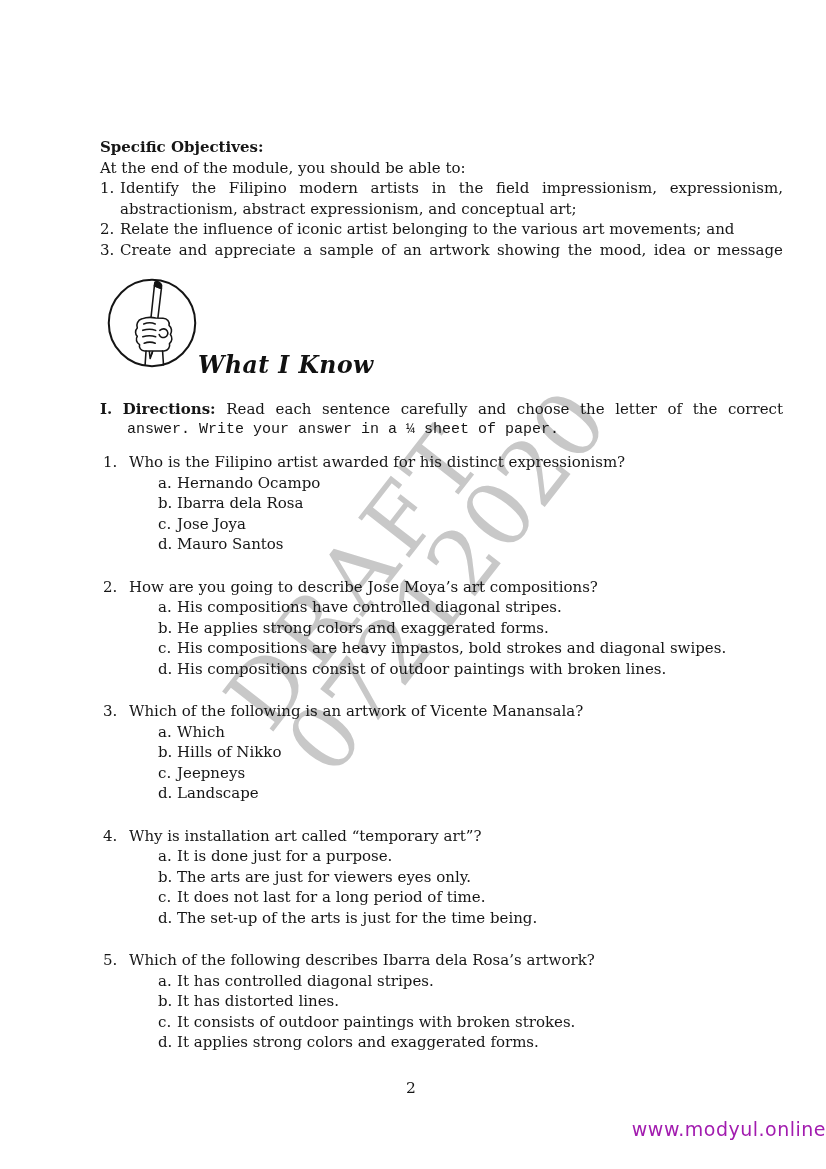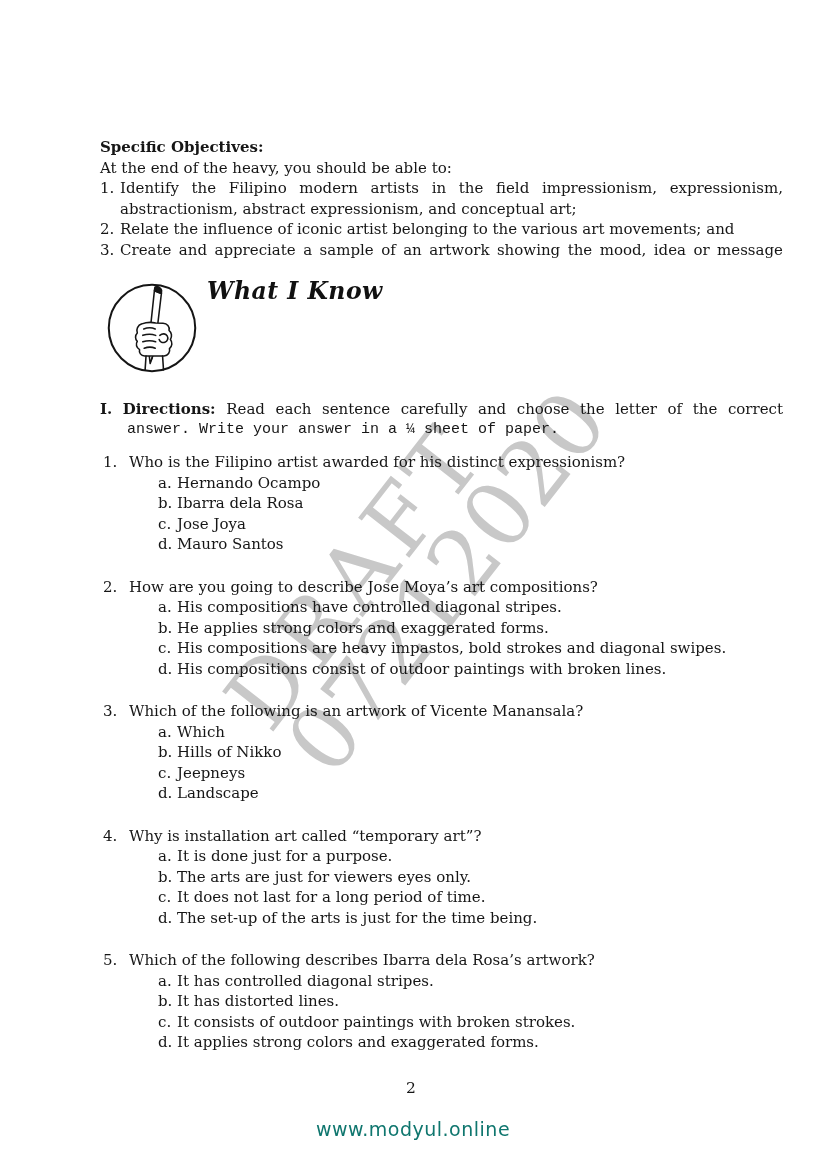--- a/index.html
+++ b/index.html
@@ -28,21 +28,21 @@
   .wm-date  { left: 447px; top: 582px; transform: translate(-50%,-50%) rotate(-52deg); }
   
   .content { position: relative; z-index: 1; padding: 94px 43px 0 100px; margin-top: 43px; }
   .b { font-weight: bold; }
   p { margin: 0; }
   .obj-item { position: relative; padding-left: 20px; }
   .obj-num { position: absolute; left: 0; top: 0; }
   .obj-line { display: block; }
   .jline { text-align: justify; text-align-last: justify; }
   
-  .know-header { display: flex; align-items: flex-start; gap: 9px; margin-top: 21px; margin-left: 6px; height: 94px; }
+  .know-header { display: flex; align-items: flex-end; margin-top: 21px; margin-left: 6px; height: 94px; }
   .know-icon { flex: 0 0 auto; }
   .know-title {
     font-size: 23.5px;
     font-weight: bold;
     font-style: italic;
     letter-spacing: 0.5px;
     color: #111;
   }
   
   .directions { margin-top: 24px; }
@@ -52,39 +52,39 @@
   .question { margin-bottom: 22px; }
   .q-line { display: flex; }
   .q-num { flex: 0 0 29px; padding-left: 3px; box-sizing: border-box; }
   .q-text { flex: 1; }
   .option { padding-left: 58px; }
   .opt-letter { display: inline-block; width: 19px; }
   
   .page-number { position: absolute; z-index: 1; left: 0; right: 4px; top: 1078px; text-align: center; font-size: 15.5px; }
   .site-url {
     position: absolute; z-index: 1; left: 0; right: 0; top: 1119px;
-    text-align: center;
+    text-align: right;
     font-family: "DejaVu Sans", "Liberation Sans", sans-serif;
     font-size: 19px;
     letter-spacing: 0.5px;
-    color: #0f766e;
+    color: #a21caf;
   }
 </style>
 </head>
 <body>
 
 <div class="page">
 
   <div class="wm wm-draft">DRAFT</div>
   <div class="wm wm-date">07212020</div>
 
   <div class="content">
 
     <p class="b">Specific Objectives:</p>
-    <p>At the end of the heavy, you should be able to:</p>
+    <p>At the end of the module, you should be able to:</p>
 
     <div>
       <div class="obj-item">
         <span class="obj-num">1.</span>
         <span class="obj-line jline">Identify the Filipino modern artists in the field impressionism, expressionism,</span>
         <span class="obj-line">abstractionism, abstract expressionism, and conceptual art;</span>
       </div>
       <div class="obj-item">
         <span class="obj-num">2.</span>
         <span class="obj-line">Relate the influence of iconic artist belonging to the various art movements; and</span>

